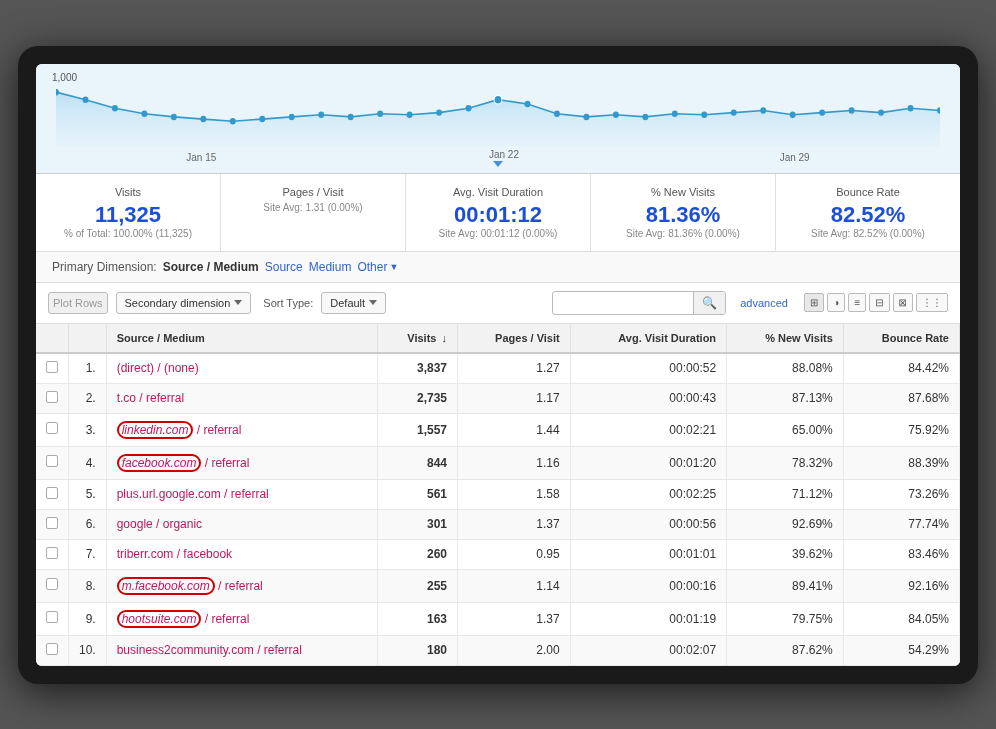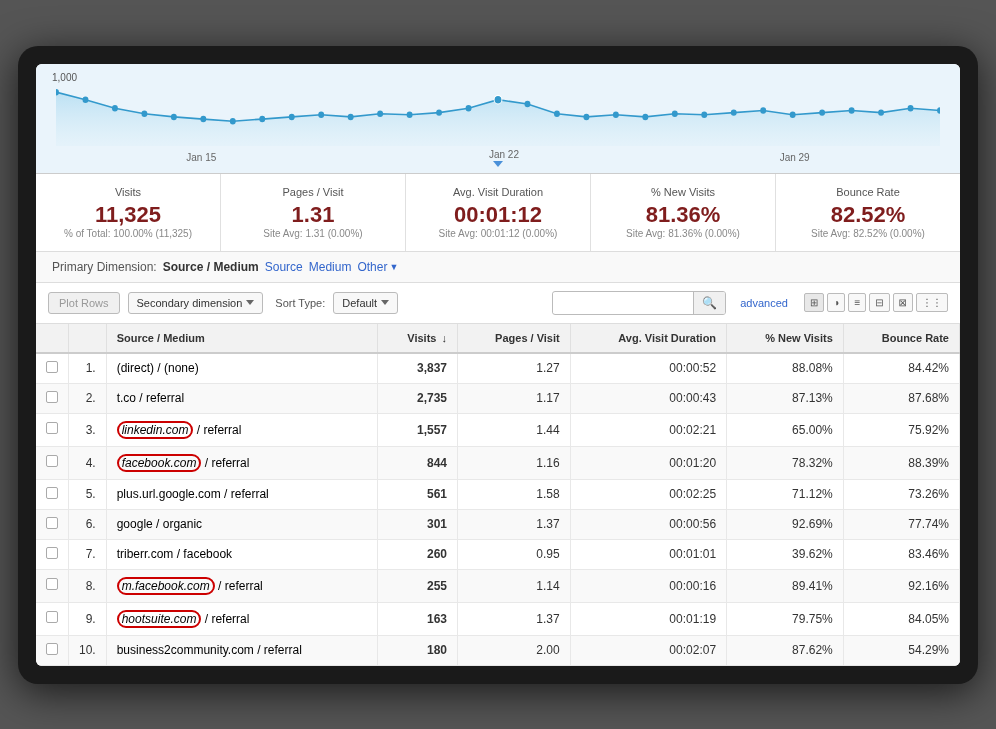--- a/index.html
+++ b/index.html
@@ -72,21 +72,21 @@
     }
     .stat-cell:last-child { border-right: none; }
     .stat-label {
       font-size: 11px;
       color: #555;
       margin-bottom: 4px;
     }
     .stat-value {
       font-size: 22px;
       font-weight: bold;
-      color: #7f1d1d;
+      color: #1d4ed8;
       margin-bottom: 0;
     }
     .stat-sub {
       font-size: 10px;
       color: #888;
     }
 
     
     .primary-dim-row {
       padding: 8px 16px;
@@ -118,21 +118,21 @@
       align-items: center;
       padding: 8px 12px;
       border-bottom: 1px solid #ddd;
       gap: 8px;
       background: #fff;
     }
     .btn-plot {
       background: #f0f0f0;
       border: 1px solid #bbb;
       border-radius: 3px;
-      padding: 4px 10px;
+      padding: 4px 4px;
       font-size: 11px;
       color: #999;
       cursor: pointer;
     }
     .select-box {
       border: 1px solid #bbb;
       border-radius: 3px;
       padding: 4px 8px;
       font-size: 11px;
       color: #333;
@@ -248,21 +248,21 @@
       color: #666;
       text-align: right;
       padding-right: 6px;
       width: 30px;
     }
     .row-check {
       width: 20px;
       text-align: center;
     }
     .source-link {
-      color: #000000;
+      color: #be185d;
       text-decoration: none;
     }
     .source-link.circled {
       border: 2px solid #cc0000;
       border-radius: 12px;
       padding: 0 3px;
       display: inline-block;
       font-style: italic;
     }
     .checkbox {
@@ -337,21 +337,20 @@
     </div>
 
     <div class="stats-row">
       <div class="stat-cell">
         <div class="stat-label">Visits</div>
         <div class="stat-value">11,325</div>
         <div class="stat-sub">% of Total: 100.00% (11,325)</div>
       </div>
       <div class="stat-cell">
         <div class="stat-label">Pages / Visit</div>
-        <div class="stat-value">1.31</div>
         <div class="stat-sub">Site Avg: 1.31 (0.00%)</div>
       </div>
       <div class="stat-cell">
         <div class="stat-label">Avg. Visit Duration</div>
         <div class="stat-value">00:01:12</div>
         <div class="stat-sub">Site Avg: 00:01:12 (0.00%)</div>
       </div>
       <div class="stat-cell">
         <div class="stat-label">% New Visits</div>
         <div class="stat-value">81.36%</div>

